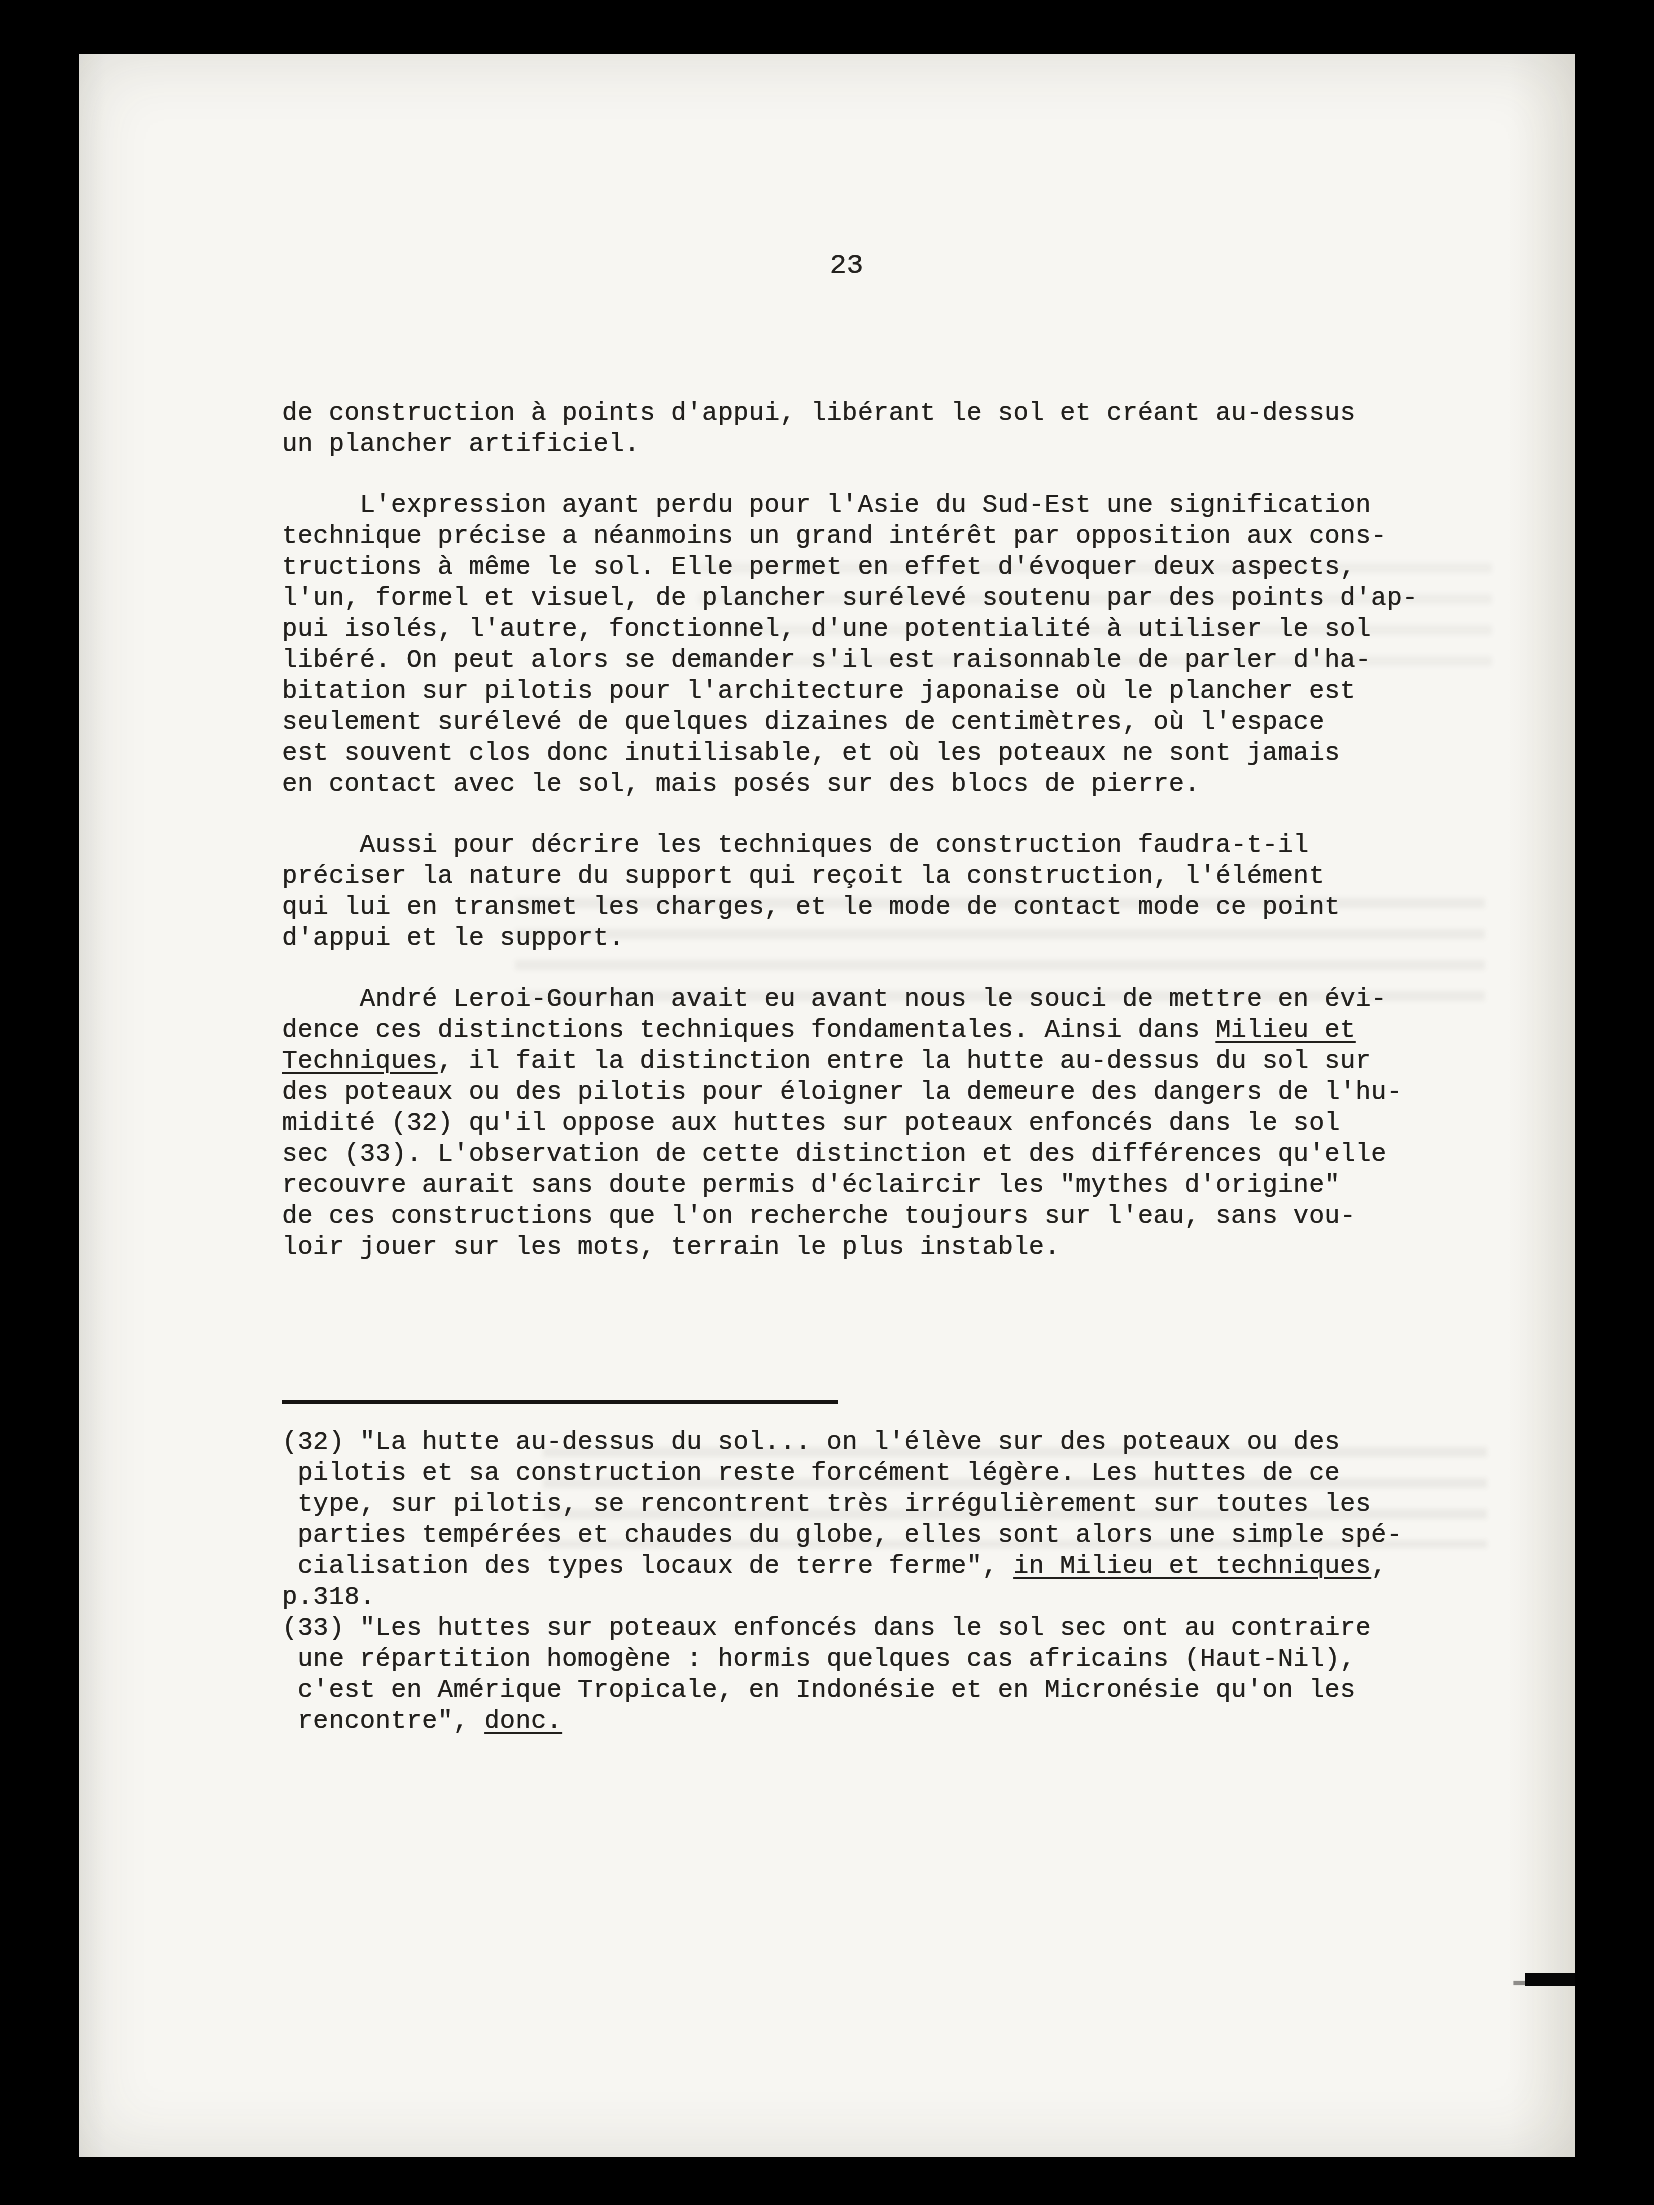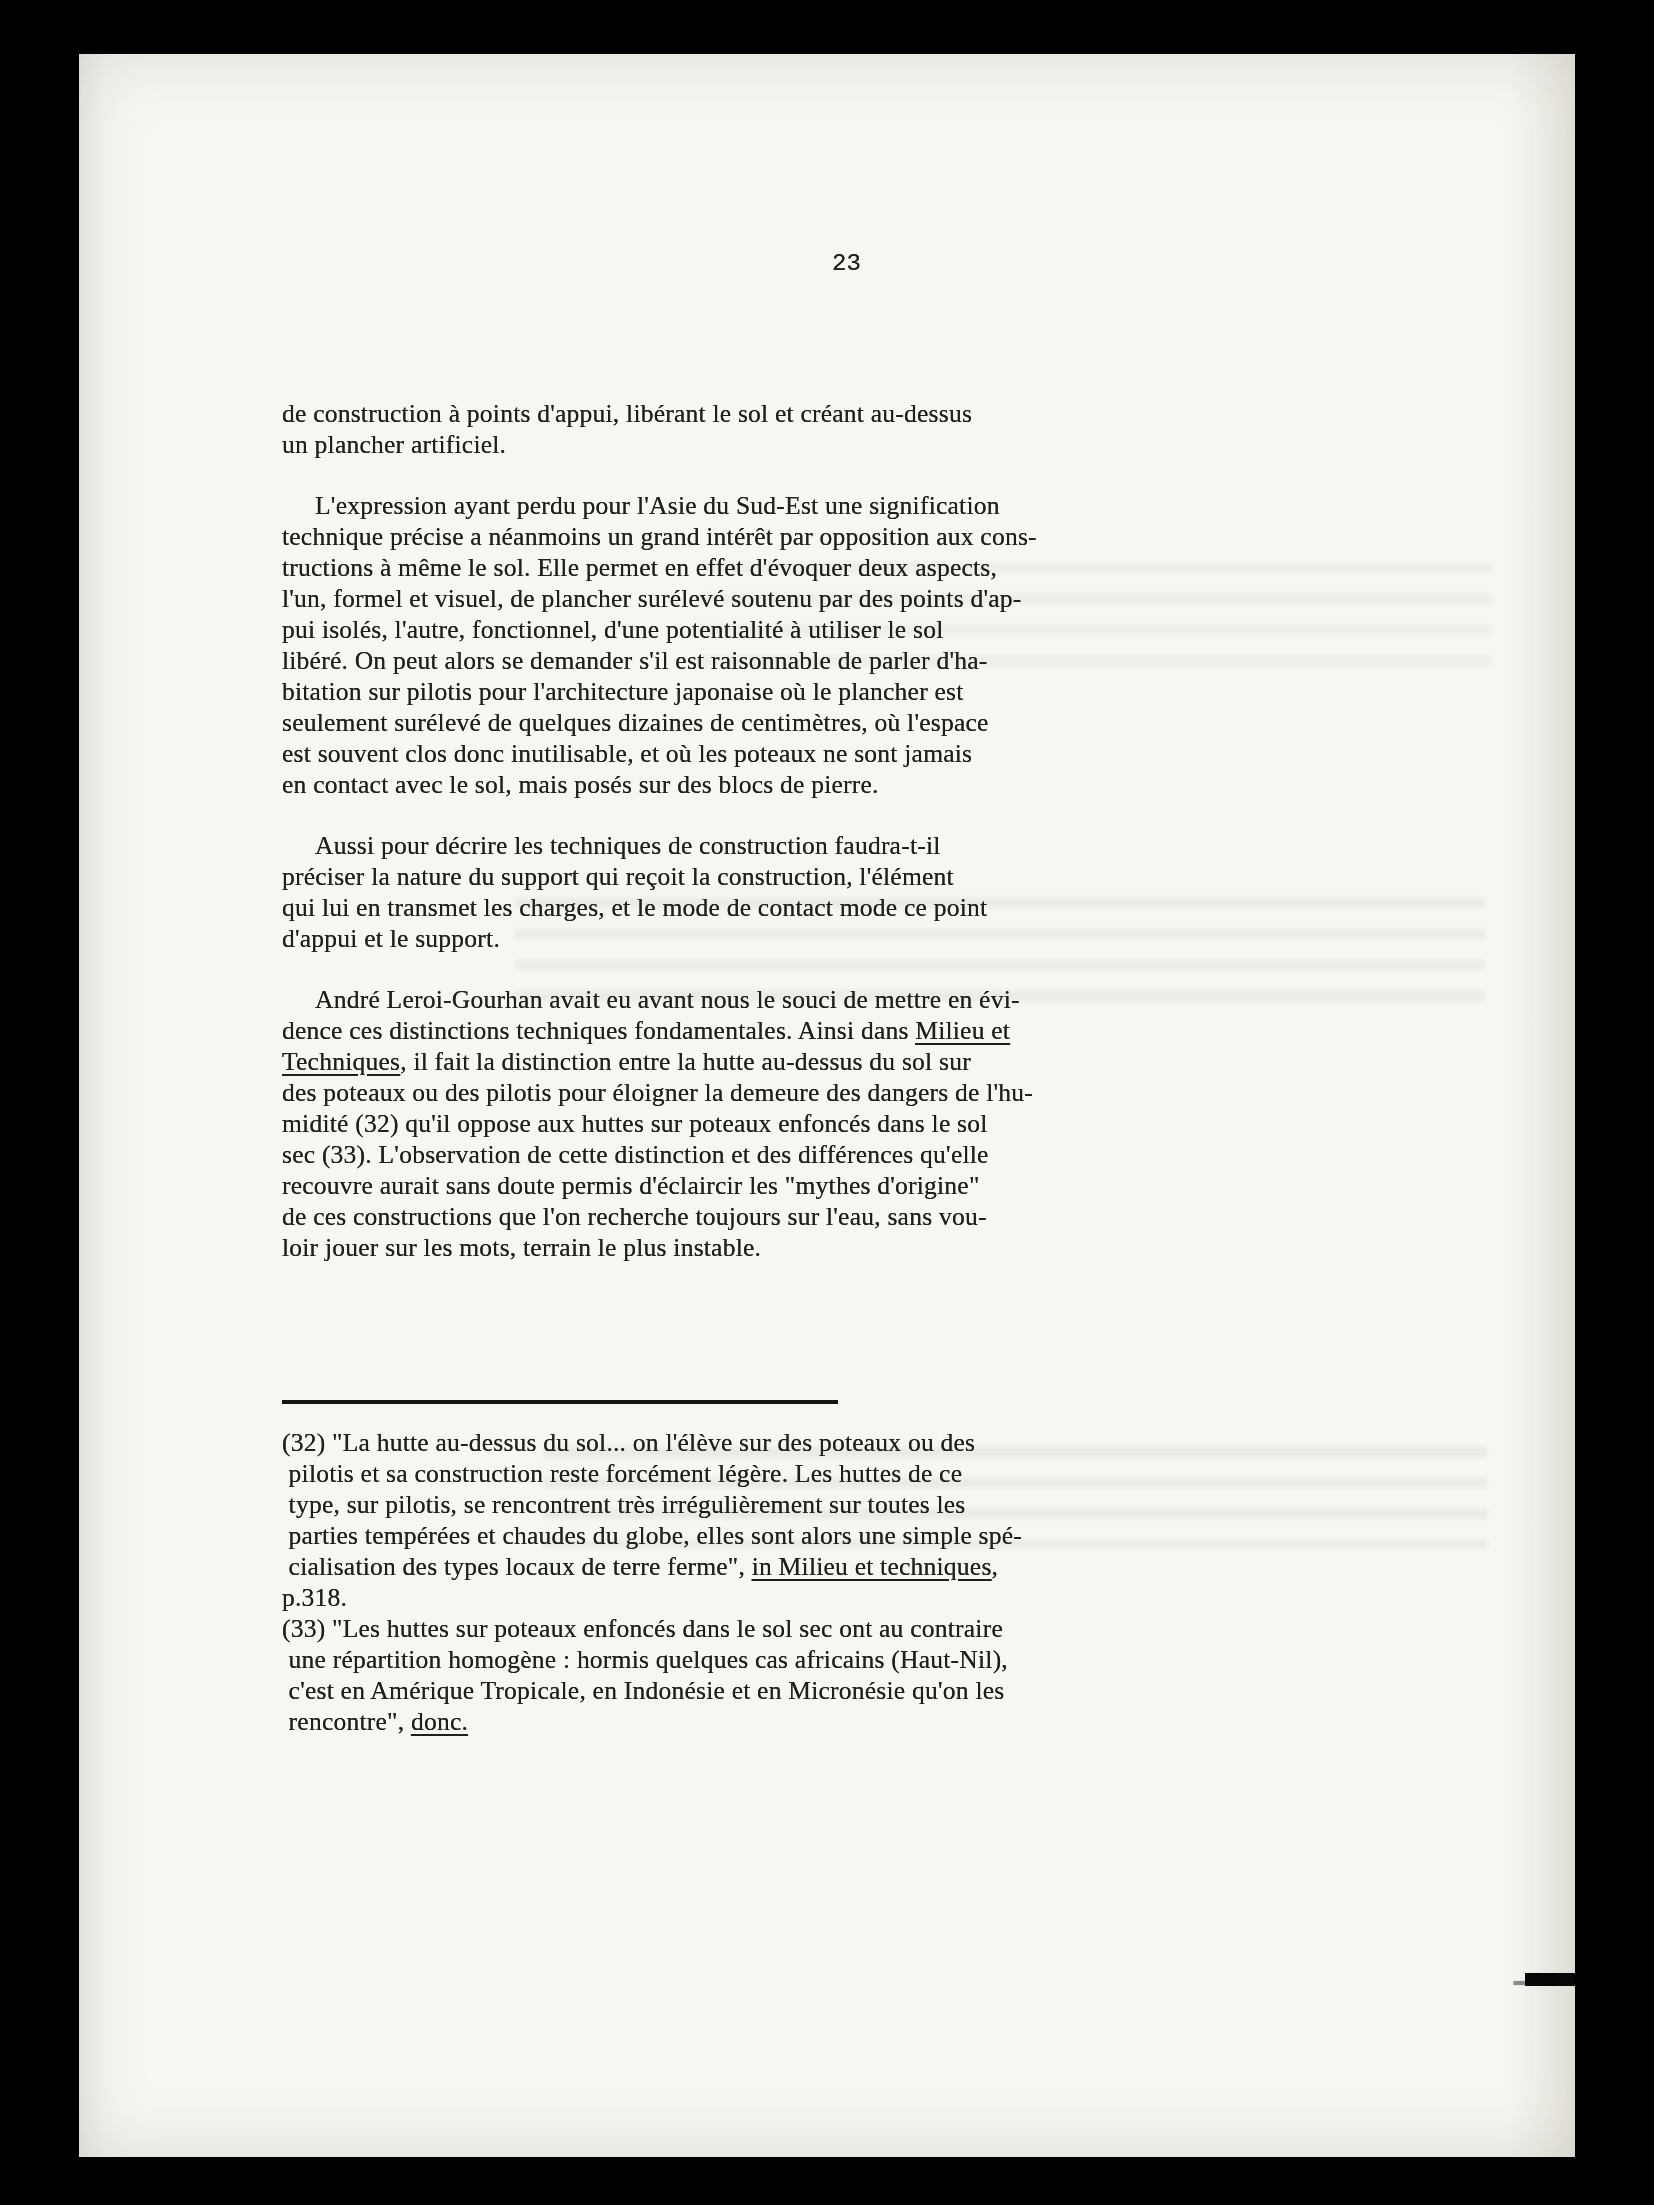--- a/index.html
+++ b/index.html
@@ -19,41 +19,40 @@
     height: 2103px;
     background: linear-gradient(to right, #eeede8 0px, #f7f6f2 26.5px, #f7f6f2 1429px, #ebe9e2 1496px);
     box-shadow: inset 0 0 71px rgba(60, 55, 45, 0.14);
   }
   .page-number {
     position: absolute;
     left: 203px;
     top: 196px;
     width: 1129px;
     text-align: center;
-    font-size: 24px;
+    font-size: 28px;
     color: #24221f;
     text-shadow: 0 0 0.6px rgba(25, 23, 20, 0.85);
     z-index: 2;
   }
   .content {
     position: absolute;
     left: 203px;
     top: 344px;
     width: 1182px;
     font-size: 25.6px;
     line-height: 31px;
     letter-spacing: 0.2px;
     color: #211f1c;
     z-index: 2;
   }
   .para {
     margin: 0 0 30px 0;
     white-space: pre-wrap;
     text-shadow: 0 0 0.6px rgba(25, 23, 20, 0.85);
-    font-family: Liberation Serif, serif;
   }
   .fn { margin: 0; }
   .u {
     text-decoration: underline;
     text-decoration-thickness: 1.8px;
     text-underline-offset: 4.4px;
   }
   .fn-sep {
     width: 556px;
     height: 3.5px;

